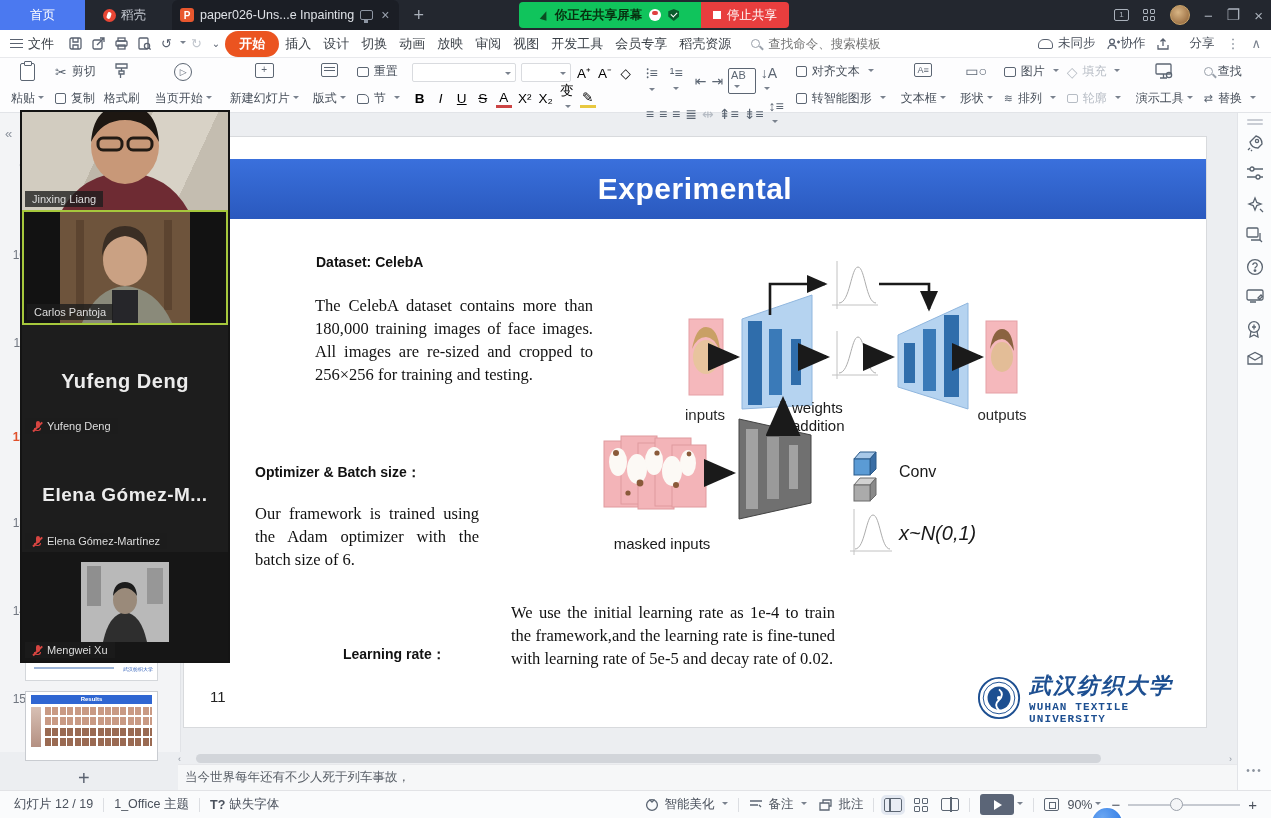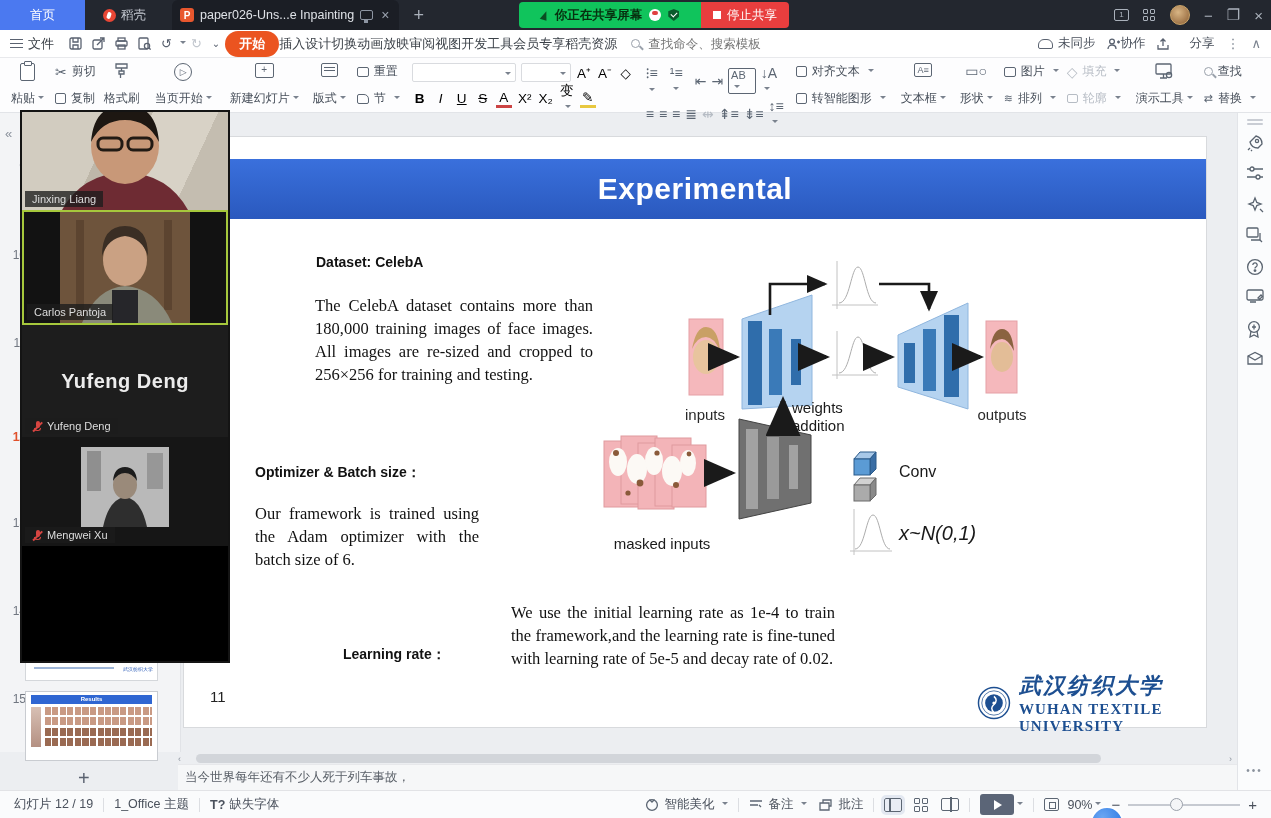--- a/index.html
+++ b/index.html
@@ -37,21 +37,21 @@
   .avatar{width:20px;height:20px;border-radius:50%;background:radial-gradient(circle at 40% 35%,#d8b584,#8a5c32);border:1.5px solid #caa469}
   .wbtn{font-size:15px;color:#aab1bb}
 
   
   #menubar{position:absolute;left:0;top:30px;width:1271px;height:28px;background:#fff;border-bottom:1px solid #e8e9ec;display:flex;align-items:center;font-size:13px;color:#3b4148}
   .m-file{display:flex;align-items:center;gap:5px;padding:0 10px}
   .ham{display:inline-block;width:13px;height:9px;border-top:1.6px solid #5a6270;border-bottom:1.6px solid #5a6270;position:relative}
   .ham:after{content:"";position:absolute;left:0;top:2.6px;width:13px;height:1.6px;background:#5a6270}
   .qi{color:#5a6270;font-size:13px;margin:0 5px}
   .qi svg{display:block}
-  .mtab{padding:4px 0;color:#3b4148}
+  .mtab{padding:4px 6px;color:#3b4148}
   .mtab.active{background:#eb5420;color:#fff;border-radius:13px;padding:4px 14px;font-weight:bold}
   .msearch{display:flex;align-items:center;gap:6px;margin-left:14px;color:#9aa1ab}
   .mag{width:9px;height:9px;border:1.5px solid #9aa1ab;border-radius:50%;position:relative;display:inline-block}
   .mag:after{content:"";position:absolute;left:7px;top:7px;width:5px;height:1.5px;background:#9aa1ab;transform:rotate(45deg)}
   .msearch input{border:0;outline:0;font-size:12.5px;color:#9aa1ab;width:130px;background:transparent}
   .m-right{position:absolute;right:10px;display:flex;align-items:center;gap:12px;color:#4a515c;font-size:12.5px}
   .cloud{width:15px;height:10px;border:1.5px solid #5a6270;border-radius:6px 6px 2px 2px;position:relative}
   .mdots{font-size:13px;color:#7a828e}
 
   
@@ -90,21 +90,21 @@
   .addslide{position:absolute;left:78px;top:654px;font-size:20px;color:#5a6270}
 
   #slide{position:absolute;left:183px;top:136px;width:1024px;height:592px;background:#fff;border:1px solid #d8dadd}
   .banner{position:absolute;left:0;top:22px;width:100%;height:60px;background:linear-gradient(180deg,#3a70dc,#2a59be);display:flex;align-items:center;justify-content:center}
   .banner-t{color:#fff;font-weight:bold;font-size:30px;letter-spacing:.5px}
   .h-sans{font-weight:bold;font-size:14px;color:#111}
   .p-serif{font-family:"Liberation Serif",serif;font-size:16.5px;color:#111;line-height:1.4;text-align:justify}
   .pagenum{position:absolute;left:26px;top:551px;font-size:15px;color:#222}
   .logo{position:absolute;left:793px;top:534px;display:flex;align-items:center;gap:8px}
   .logo-cn{font-weight:bold;font-size:22px;color:#1d4f91;font-style:italic;letter-spacing:2px;font-family:"Liberation Serif",serif}
-  .logo-en{font-size:15px;font-weight:bold;color:#1d4f91;letter-spacing:1.1px;font-family:Liberation Serif, serif}
+  .logo-en{font-size:11px;font-weight:bold;color:#1d4f91;letter-spacing:1.1px;font-family:Liberation Mono, monospace}
 
   
   #video{position:absolute;left:20px;top:110px;width:210px;height:553px;background:#000;border:2px solid #141414;z-index:30}
   .vcell{position:relative;overflow:hidden}
   .vname{position:absolute;left:3px;bottom:3px;background:rgba(28,28,28,.78);color:#ddd;font-size:11px;padding:2px 7px;display:flex;align-items:center;gap:4px}
   .bigname{width:100%;height:100%;display:flex;align-items:center;justify-content:center;color:#ececec;font-weight:bold;font-size:20px;background:#1d1d1d;letter-spacing:.5px}
   .micoff{display:inline-block;width:11px;height:11px;position:relative}
   .micoff i{position:absolute;left:3.5px;top:0;width:4px;height:7px;background:#d64541;border-radius:2px}
   .micoff em{position:absolute;left:2px;top:7px;width:7px;height:3px;border:1.3px solid #d64541;border-top:0;border-radius:0 0 4px 4px}
   .micoff:after{content:"";position:absolute;left:-1px;top:5px;width:13px;height:1.6px;background:#d64541;transform:rotate(-45deg)}
@@ -613,20 +613,30 @@
     <div class="vcell" style="height:112px">
       <div class="bigname">Yufeng Deng</div>
       <span class="vname">
           <span class="micoff">
             <i></i>
             <em></em>
           </span>
           <span>Yufeng Deng</span>
         </span>
     </div>
+    <div class="vcell" style="height:115px">
+      <div class="bigname" style="font-size:19px">Elena  Gómez-M...</div>
+      <span class="vname">
+          <span class="micoff">
+            <i></i>
+            <em></em>
+          </span>
+          <span>Elena Gómez-Martínez</span>
+        </span>
+    </div>
     <div class="vcell" style="height:109px;background:#161616">
       <svg width="88" height="80" viewBox="0 0 88 80" style="display:block;margin:10px auto 0">
         <rect x="0" y="0" width="88" height="80" fill="#b9b9b9"></rect>
         <rect x="6" y="4" width="14" height="40" fill="#8f8f8f"></rect>
           <rect x="66" y="6" width="16" height="36" fill="#979797"></rect>
         <path d="M22,80 Q28,52 44,50 Q60,52 66,80 z" fill="#2e2e2e"></path>
         <ellipse cx="44" cy="38" rx="12" ry="14" fill="#9a8a7a"></ellipse>
         <path d="M32,34 Q33,20 44,20 Q55,20 56,34 Q51,26 44,26 Q37,26 32,34 z" fill="#1c1c1c"></path>
       </svg>
       <span class="vname">

